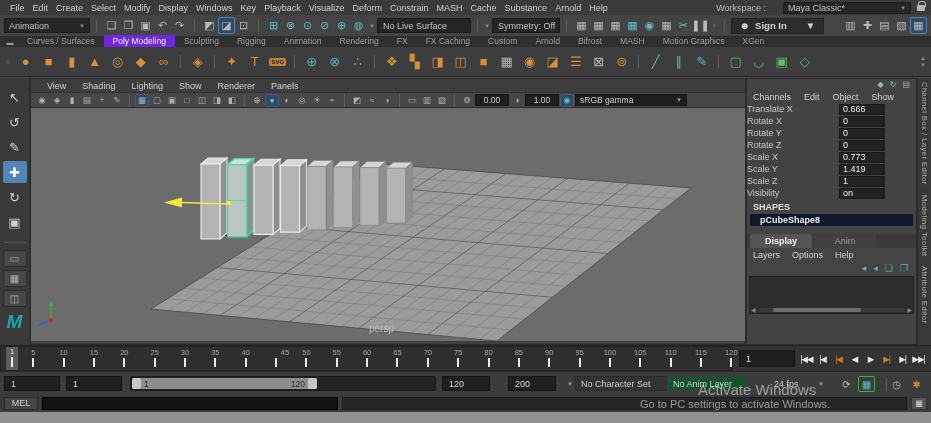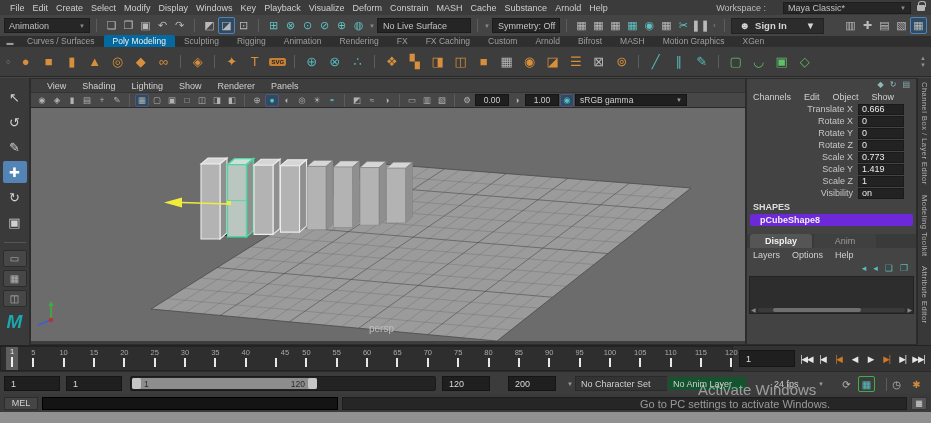--- a/index.html
+++ b/index.html
@@ -21,21 +21,21 @@
 .ic{display:inline-flex;align-items:center;justify-content:center;flex:none;cursor:default}
 .tic{width:17px;height:17px;font-size:11px;color:#b9b9b9}
 .tic.teal{color:#5ec1c1}
 .tic.active{background:#2e4b63;border:1px solid #5285b5;border-radius:2px}
 .fieldbox{background:#252525;border:1px solid #1b1b1b;height:15px;display:flex;align-items:center;padding:0 5px;font-size:9px;color:#c4c4c4;white-space:nowrap}
 #signin{background:#2c2c2c;border:1px solid #222;height:16px;display:flex;align-items:center;gap:5px;padding:0 8px;font-size:9.5px;font-weight:bold;color:#d5d5d5}
 
 #shelftabs{top:36px;left:0;right:0;height:11px;background:#2f2f2f;display:flex;align-items:flex-end;padding-left:2px;font-size:8.5px}
 #shelftabs .grip{width:16px;height:9px;display:flex;align-items:center;justify-content:center;color:#9a9a9a;font-size:7px}
 #shelftabs .tab{padding:1px 9px;color:#9f9f9f;white-space:nowrap}
-#shelftabs .tab.active{background:#0369a1;color:#f0f0f0;border-radius:2px 2px 0 0}
+#shelftabs .tab.active{background:#6d28d9;color:#f0f0f0;border-radius:2px 2px 0 0}
 
 #shelf{top:47px;left:0;right:0;height:30px;background:#3d3d3d;display:flex;align-items:center;padding:0 3px;gap:2px;border-bottom:1px solid #2a2a2a}
 .sic{width:21px;height:21px;font-size:13px}
 .sic .svgtxt{font-size:6px;font-weight:bold;background:#c77f35;color:#222;padding:1px 2px;border-radius:2px}
 #shelf .scroll{margin-left:auto;display:flex;flex-direction:column;gap:1px;color:#909090;font-size:6px;align-items:center;padding-right:2px}
 
 #toolbox{top:78px;left:0;width:30px;bottom:78px;background:#3a3a3a;display:flex;flex-direction:column;align-items:center;padding-top:8px;gap:3px;border-right:1px solid #2c2c2c}
 .tool{width:24px;height:22px;font-size:13px;color:#cfcfcf;border-radius:2px}
 .tool.active{background:#5285b5;color:#fff}
 #toolbox .sep{width:22px;height:1px;background:#555;margin:6px 0 4px}
@@ -52,24 +52,24 @@
 .vfield{background:#1f1f1f;border:1px solid #151515;height:12px;display:flex;align-items:center;padding:0 4px;font-size:8.5px;color:#cfcfcf}
 #scene-wrap{position:relative;width:714px;height:233px;background:#6c6c6c}
 
 #cbox{top:78px;left:746px;width:171px;height:267px;background:#434343;border:1px solid #2c2c2c;font-size:9px}
 #cbox .corner{display:flex;justify-content:flex-end;gap:6px;height:11px;align-items:center;padding-right:6px}
 #cbox .corner .ic{font-size:8px;color:#8fb8b8}
 #cbmenu{display:flex;height:13px;align-items:center;padding-left:6px}
 #cbmenu span{padding:0 7px 0 0;margin-right:6px;color:#d0d0d0}
 #objname{font-weight:bold;color:#e8e8e8;padding:2px 0 2px 8px}
 .chrow{display:flex;align-items:center;height:12px}
-.chrow .lbl{width:111px;text-align:right;padding-right:5px;color:#c6c6c6}
+.chrow .lbl{width:92px;text-align:left;padding-right:5px;color:#c6c6c6}
 .chrow .val{width:46px;height:11px;background:#222;border:1px solid #1a1a1a;color:#ececec;padding-left:3px;display:flex;align-items:center}
 #shapes{font-weight:bold;color:#dedede;padding:3px 0 1px 6px}
-#shapename{background:#6d28d9;margin:1px 3px;height:12px;display:flex;align-items:center;padding-left:10px;font-weight:bold;color:#efefef;border-radius:2px}
+#shapename{background:#0f172a;margin:1px 3px;height:12px;display:flex;align-items:center;padding-left:10px;font-weight:bold;color:#efefef;border-radius:2px}
 #layered{margin-top:8px}
 #ltabs{display:flex;height:14px;align-items:flex-end;padding-left:3px;background:#3a3a3a}
 #ltabs .ltab{width:62px;text-align:center;padding:2px 0;color:#9a9a9a;background:#404040;border-radius:3px 3px 0 0;margin-right:2px}
 #ltabs .ltab.active{background:#555;color:#f2f2f2;font-weight:bold}
 #lmenu{display:flex;height:13px;align-items:center;padding-left:6px;background:#444}
 #lmenu span{margin-right:12px;color:#d0d0d0}
 #licons{display:flex;justify-content:flex-end;gap:7px;padding:2px 8px;background:#444}
 #licons .ic{font-size:9px;color:#58bcbc}
 #llist{margin:1px 2px;height:38px;background:#2d2d2d;border:1px solid #222;position:relative}
 #llist .hscroll{position:absolute;left:8px;right:8px;bottom:1px;height:4px;background:#3a3a3a;border-radius:2px}

